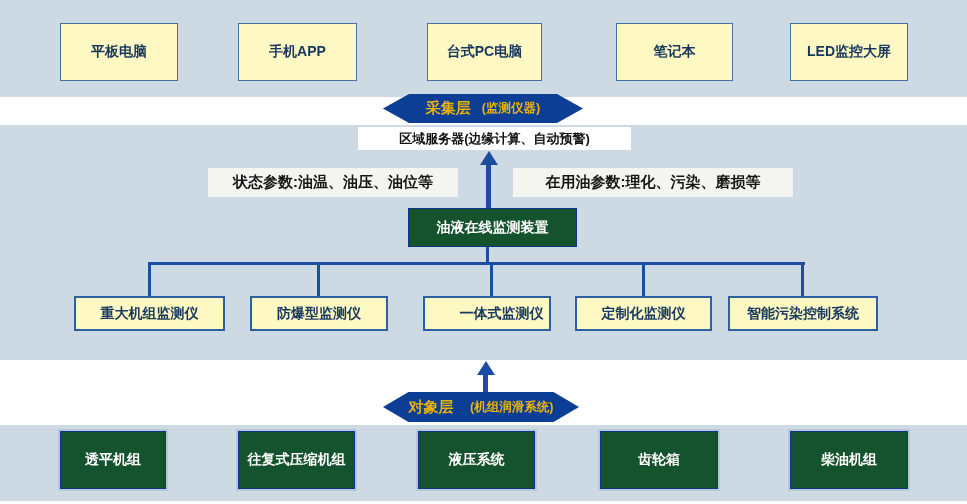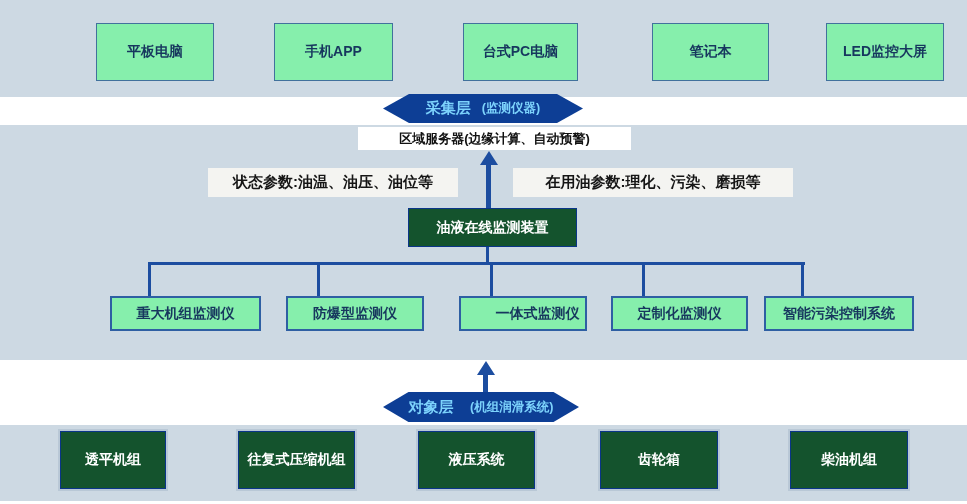--- a/index.html
+++ b/index.html
@@ -5,28 +5,28 @@
   * { margin:0; padding:0; box-sizing:border-box; }
   html,body { background:#ffffff; }
   body { font-family:"Liberation Sans","DejaVu Sans",sans-serif; }
   .stage { position:relative; width:967px; height:504px; background:#ffffff; overflow:hidden; }
 
   .band { position:absolute; left:0; width:967px; background:#cdd9e3; }
   .band1 { top:0; height:97px; }
   .band2 { top:125px; height:235px; }
   .band3 { top:425px; height:76px; }
 
-  .wbox { position:absolute; background:#86efac; border:1.5px solid #41719c;
+  .wbox { position:absolute; background:#fef9c3; border:1.5px solid #41719c;
           display:flex; align-items:center; justify-content:center;
-          color:#17375e; font-weight:600; font-size:14px;margin-left:36px; }
+          color:#17375e; font-weight:600; font-size:14px; }
   .top-row .wbox { top:23px; height:58px; }
 
   .mon-row .wbox { top:296px; height:35px; border:2px solid #2e5fa3; font-size:14px; }
 
-  .badge { position:absolute; background:#0d3e95; color:#7dd3fc;
+  .badge { position:absolute; background:#0d3e95; color:#eab308;
            display:flex; align-items:center; justify-content:center; gap:1px;
            clip-path:polygon(0 50%, 13% 0, 87% 0, 100% 50%, 87% 100%, 13% 100%);
            font-weight:bold; white-space:nowrap; }
   .badge .t1 { font-size:15px; }
   .badge .t2 { font-size:12.5px;margin-left:10px; }
 
   .server-box { position:absolute; left:358px; top:127px; width:273px; height:23px;
                 background:#ffffff; display:flex; align-items:center; justify-content:center;
                 color:#111111; font-weight:bold; font-size:13px; white-space:nowrap; }
 

